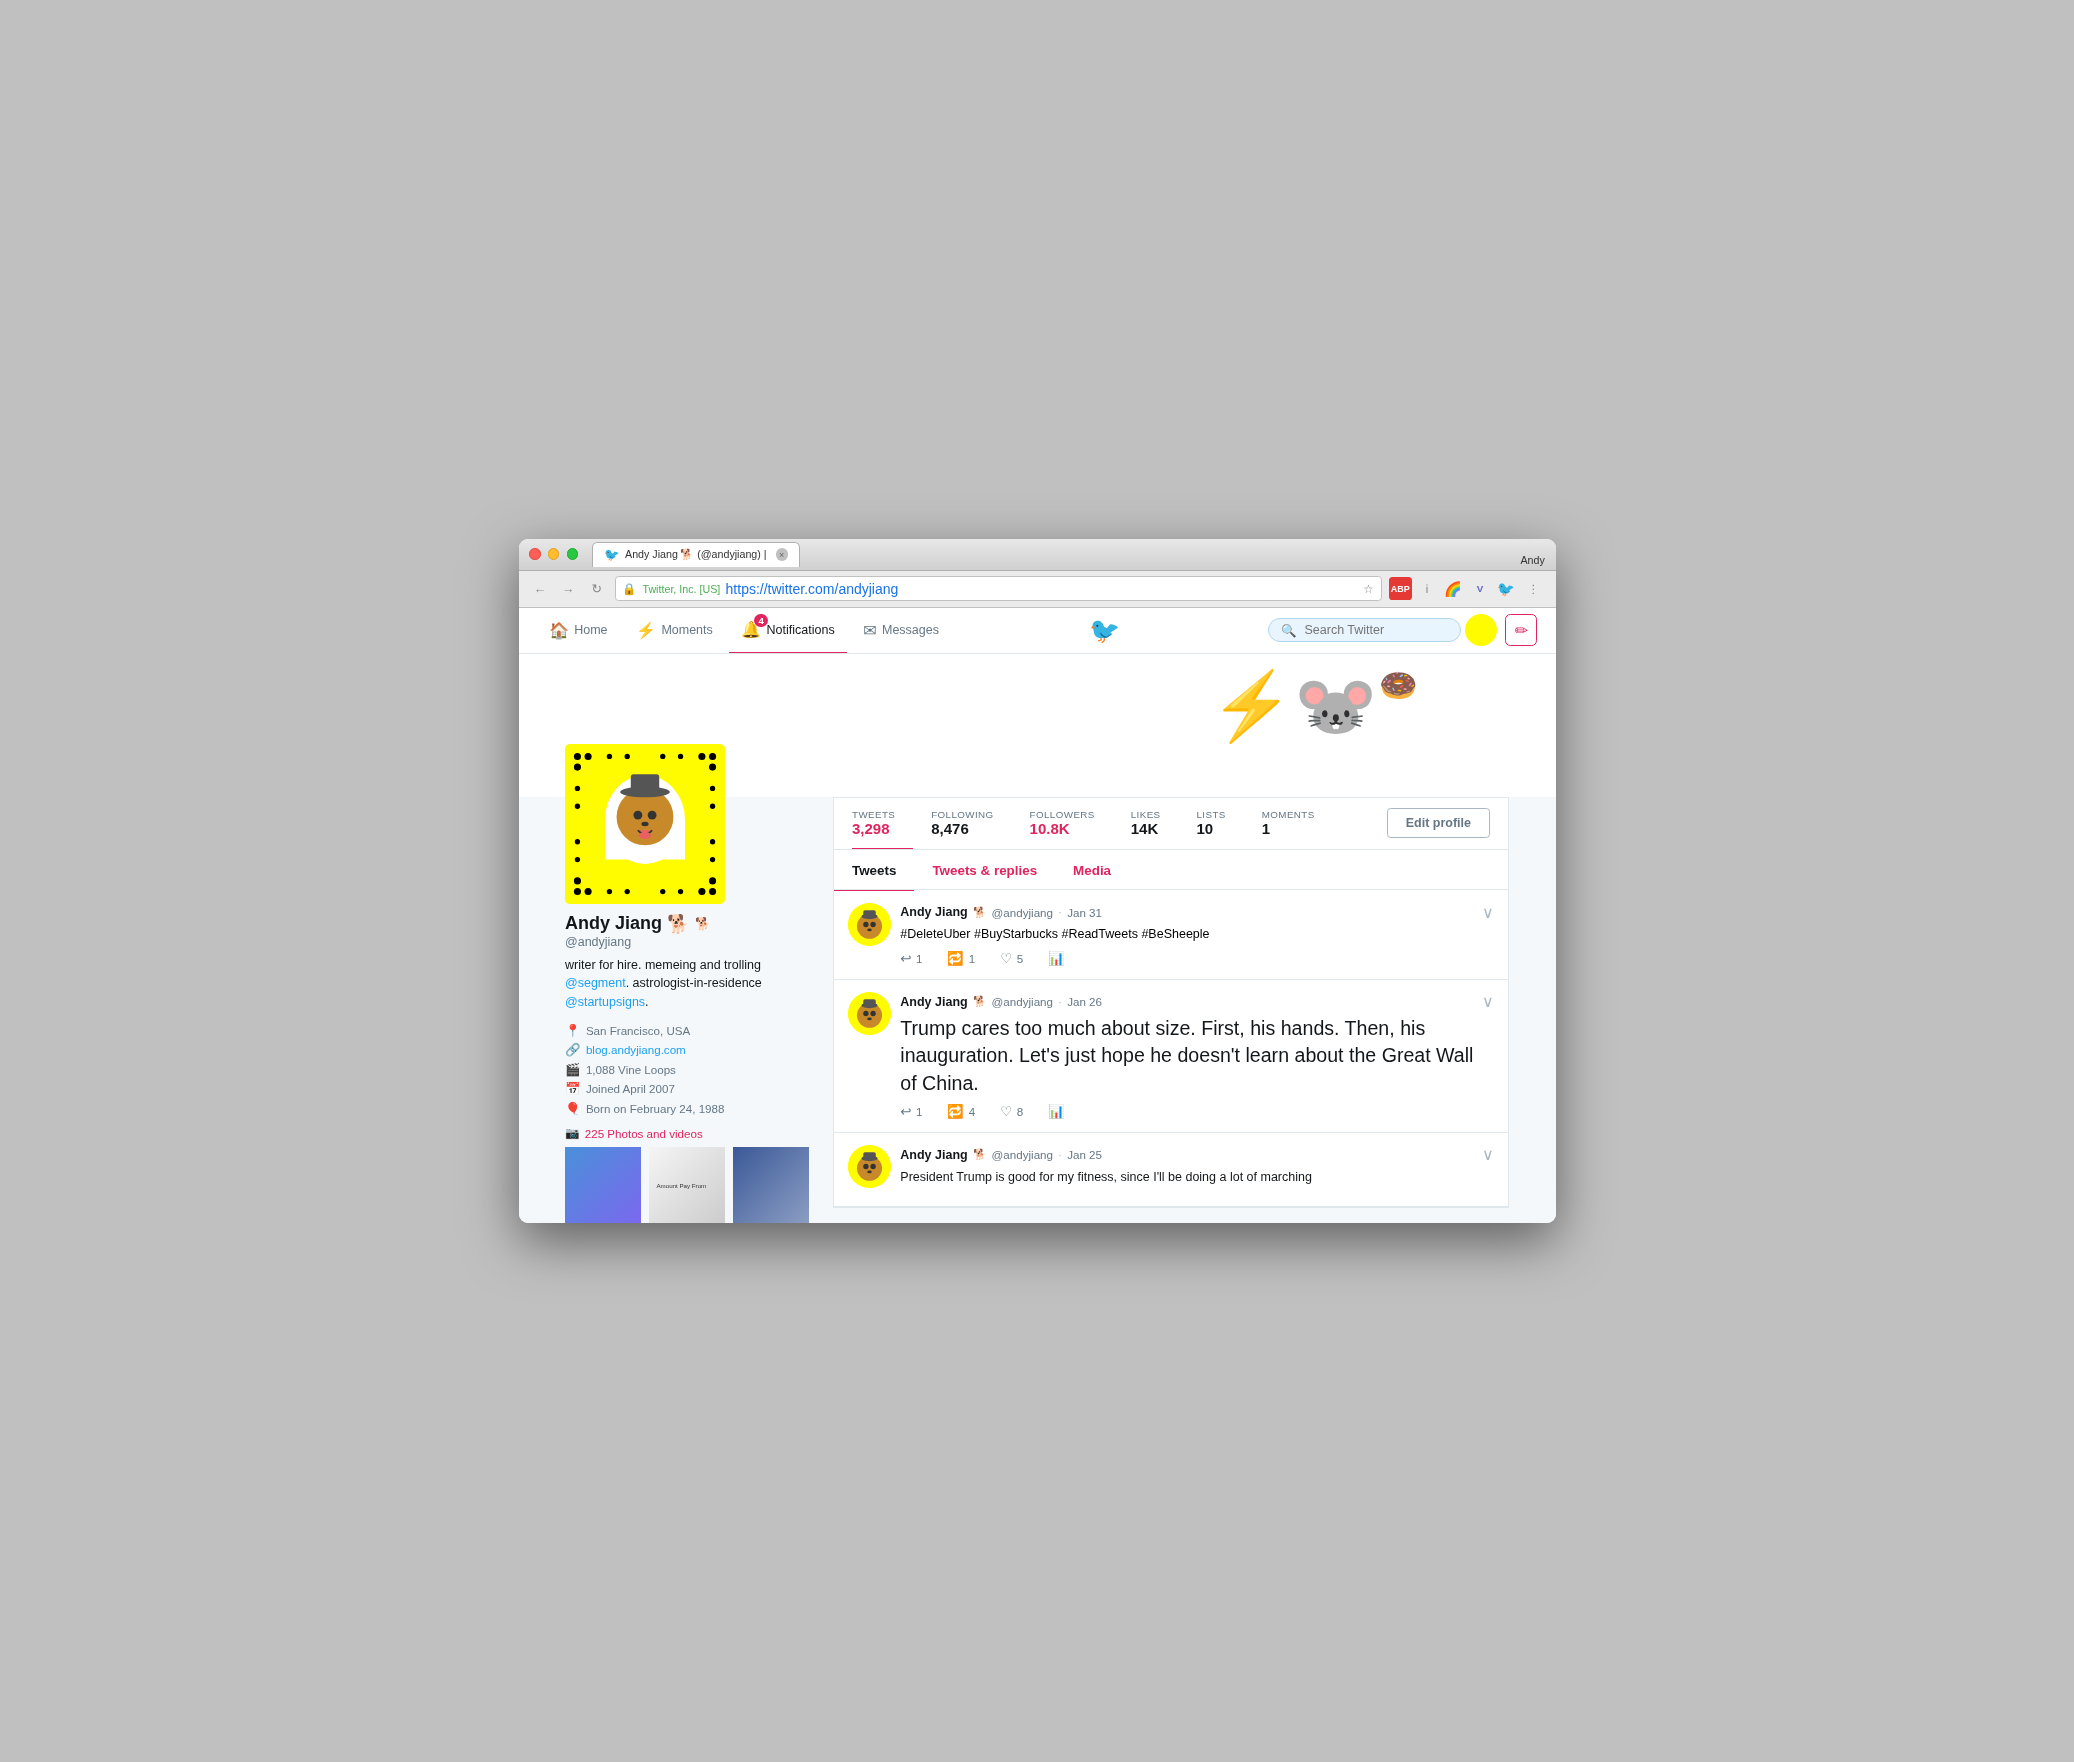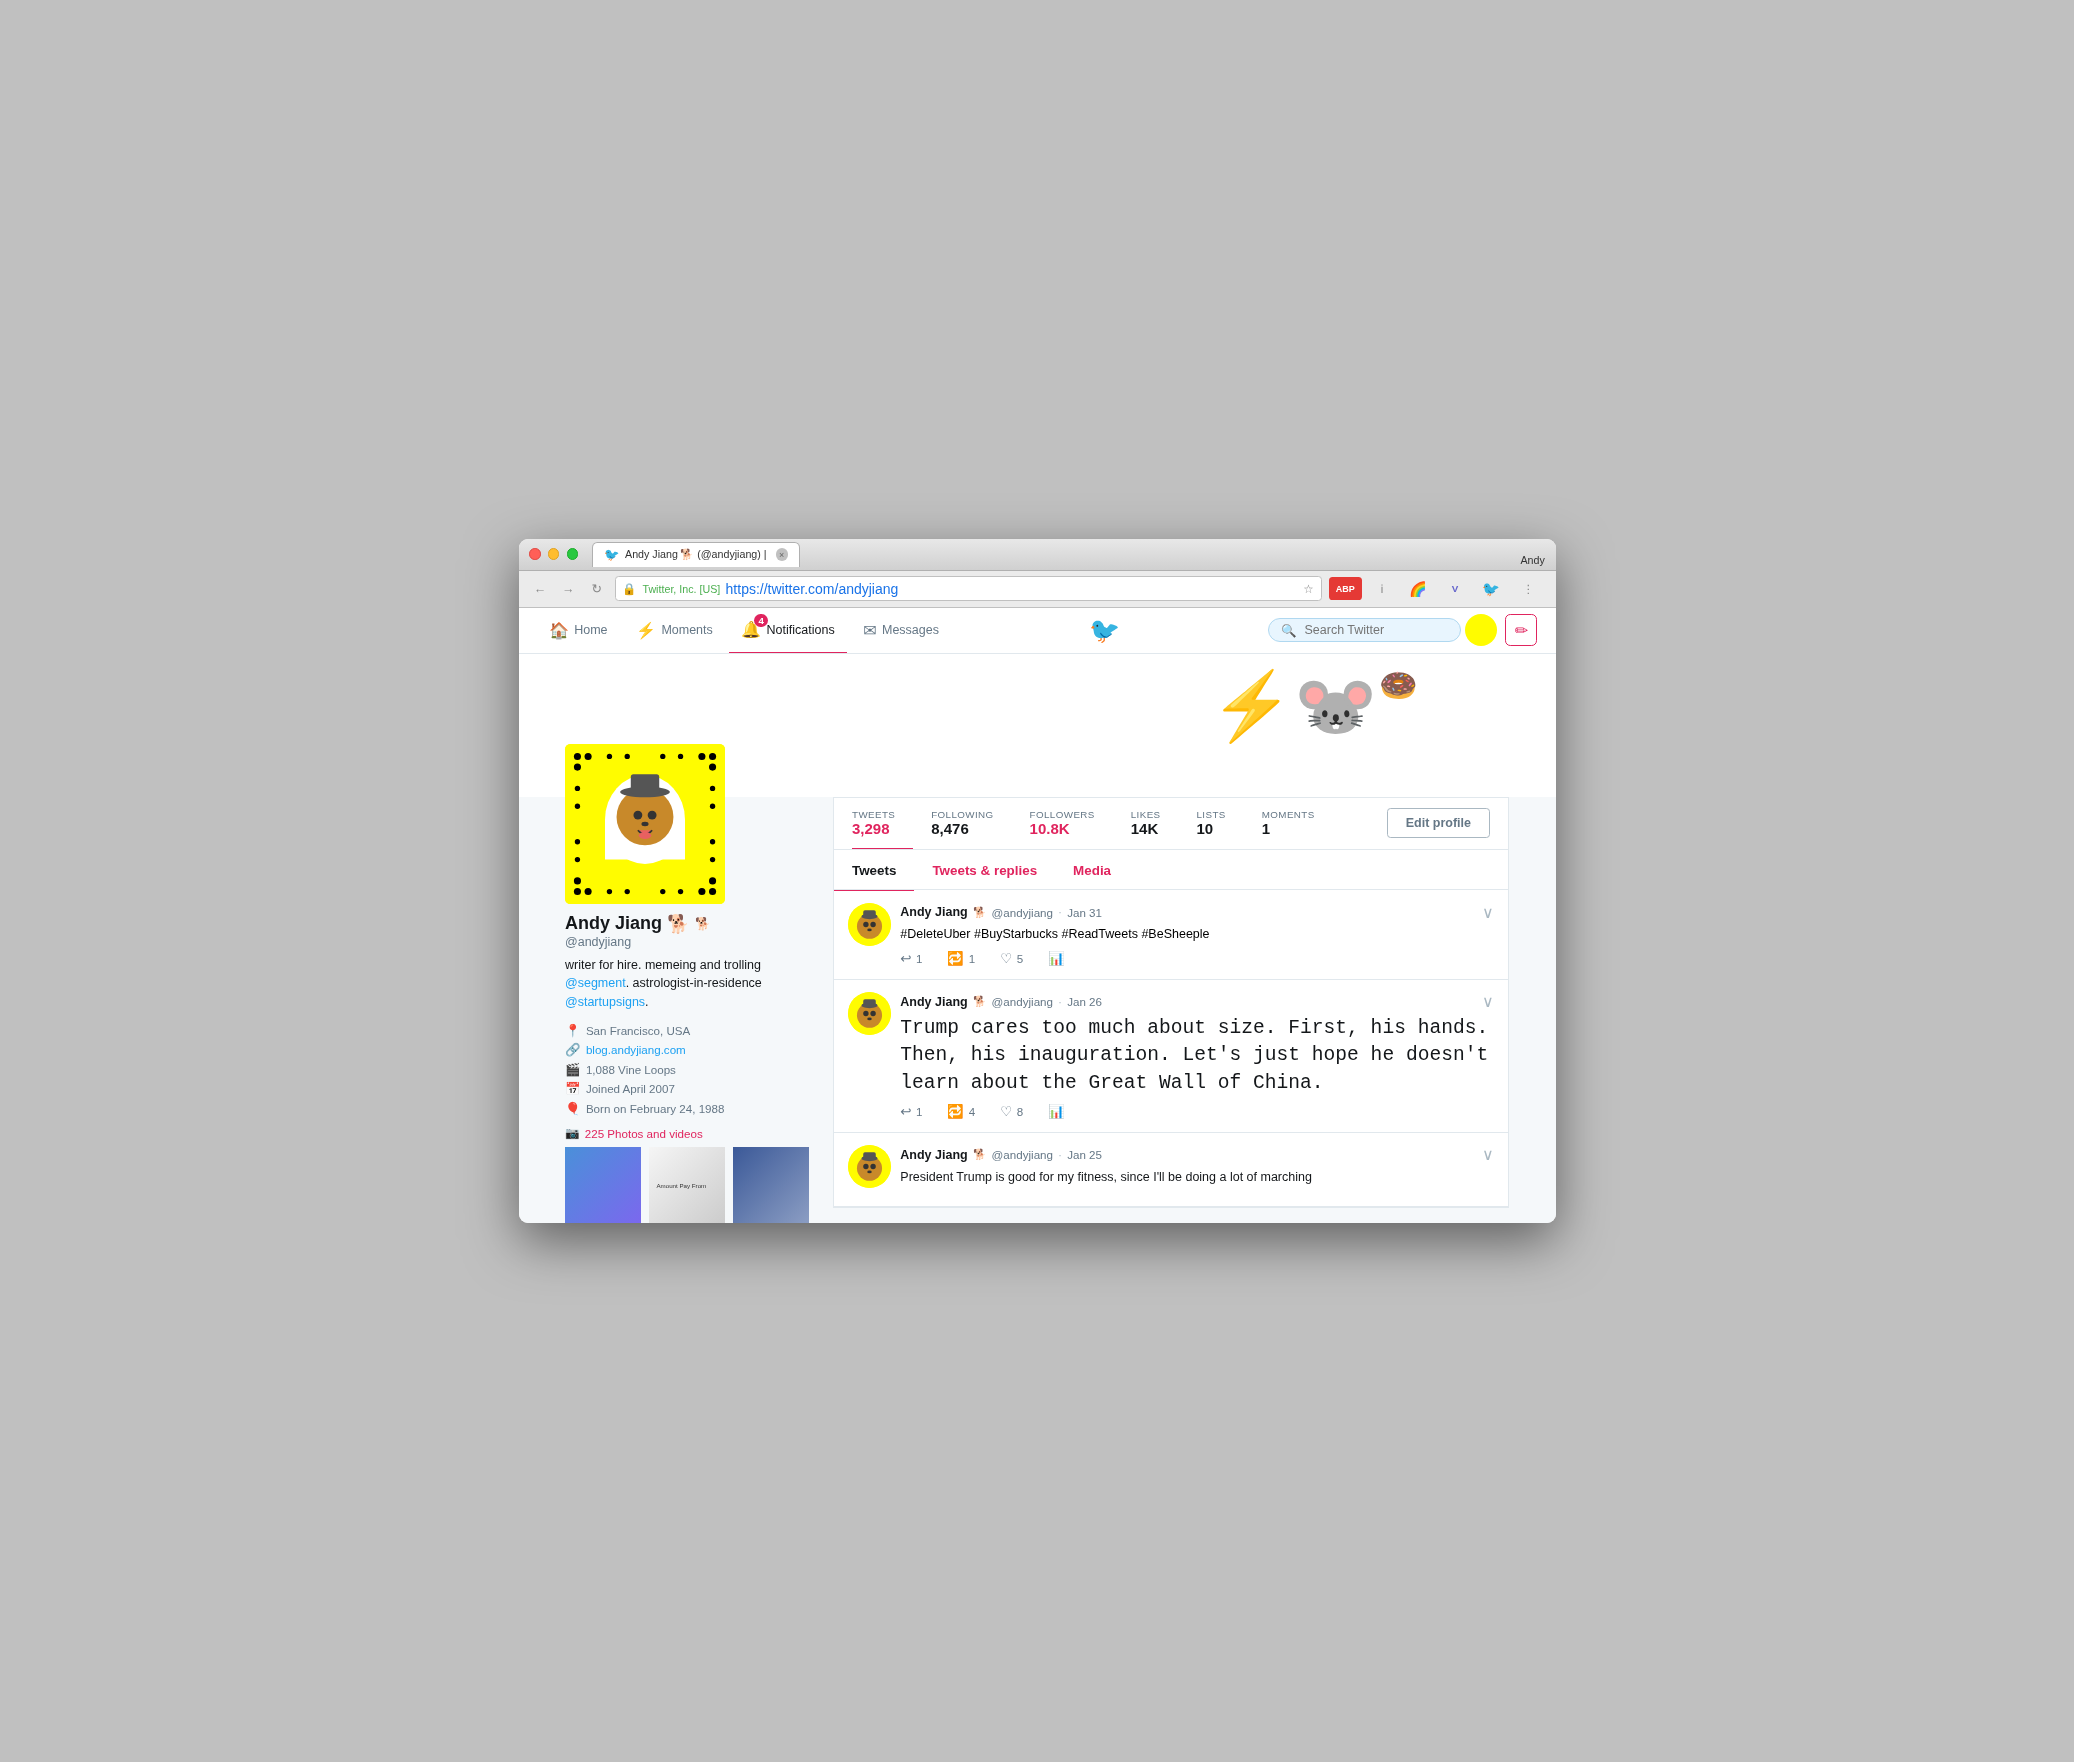--- a/index.html
+++ b/index.html
@@ -130,21 +130,21 @@
     .url-text { color: #1a73e8; font-size: 14px; }
     .url-star { color: #888; margin-left: auto; }
 
     .browser-extensions {
       display: flex;
       align-items: center;
       gap: 3.6px;
     }
 
     .ext-btn {
-      width: 33px;
+      width: 23px;
       height: 23px;
       border-radius: 3.6px;
       display: flex;
       align-items: center;
       justify-content: center;
       cursor: pointer;
       font-size: 11.6px;
     }
 
     .ext-abp {
@@ -491,21 +491,20 @@
 
     .tweet-text {
       font-size: 12.5px;
       color: #14171a;
       line-height: 1.5;
       margin-bottom: 7.1px;
     }
     .tweet-text.large {
       font-size: 19.6px;
       line-height: 1.4;
-      font-family: Liberation Mono, monospace;
     }
 
     .tweet-actions {
       display: flex;
       gap: 25px;
       align-items: center;
     }
 
     .tweet-action {
       display: flex;

